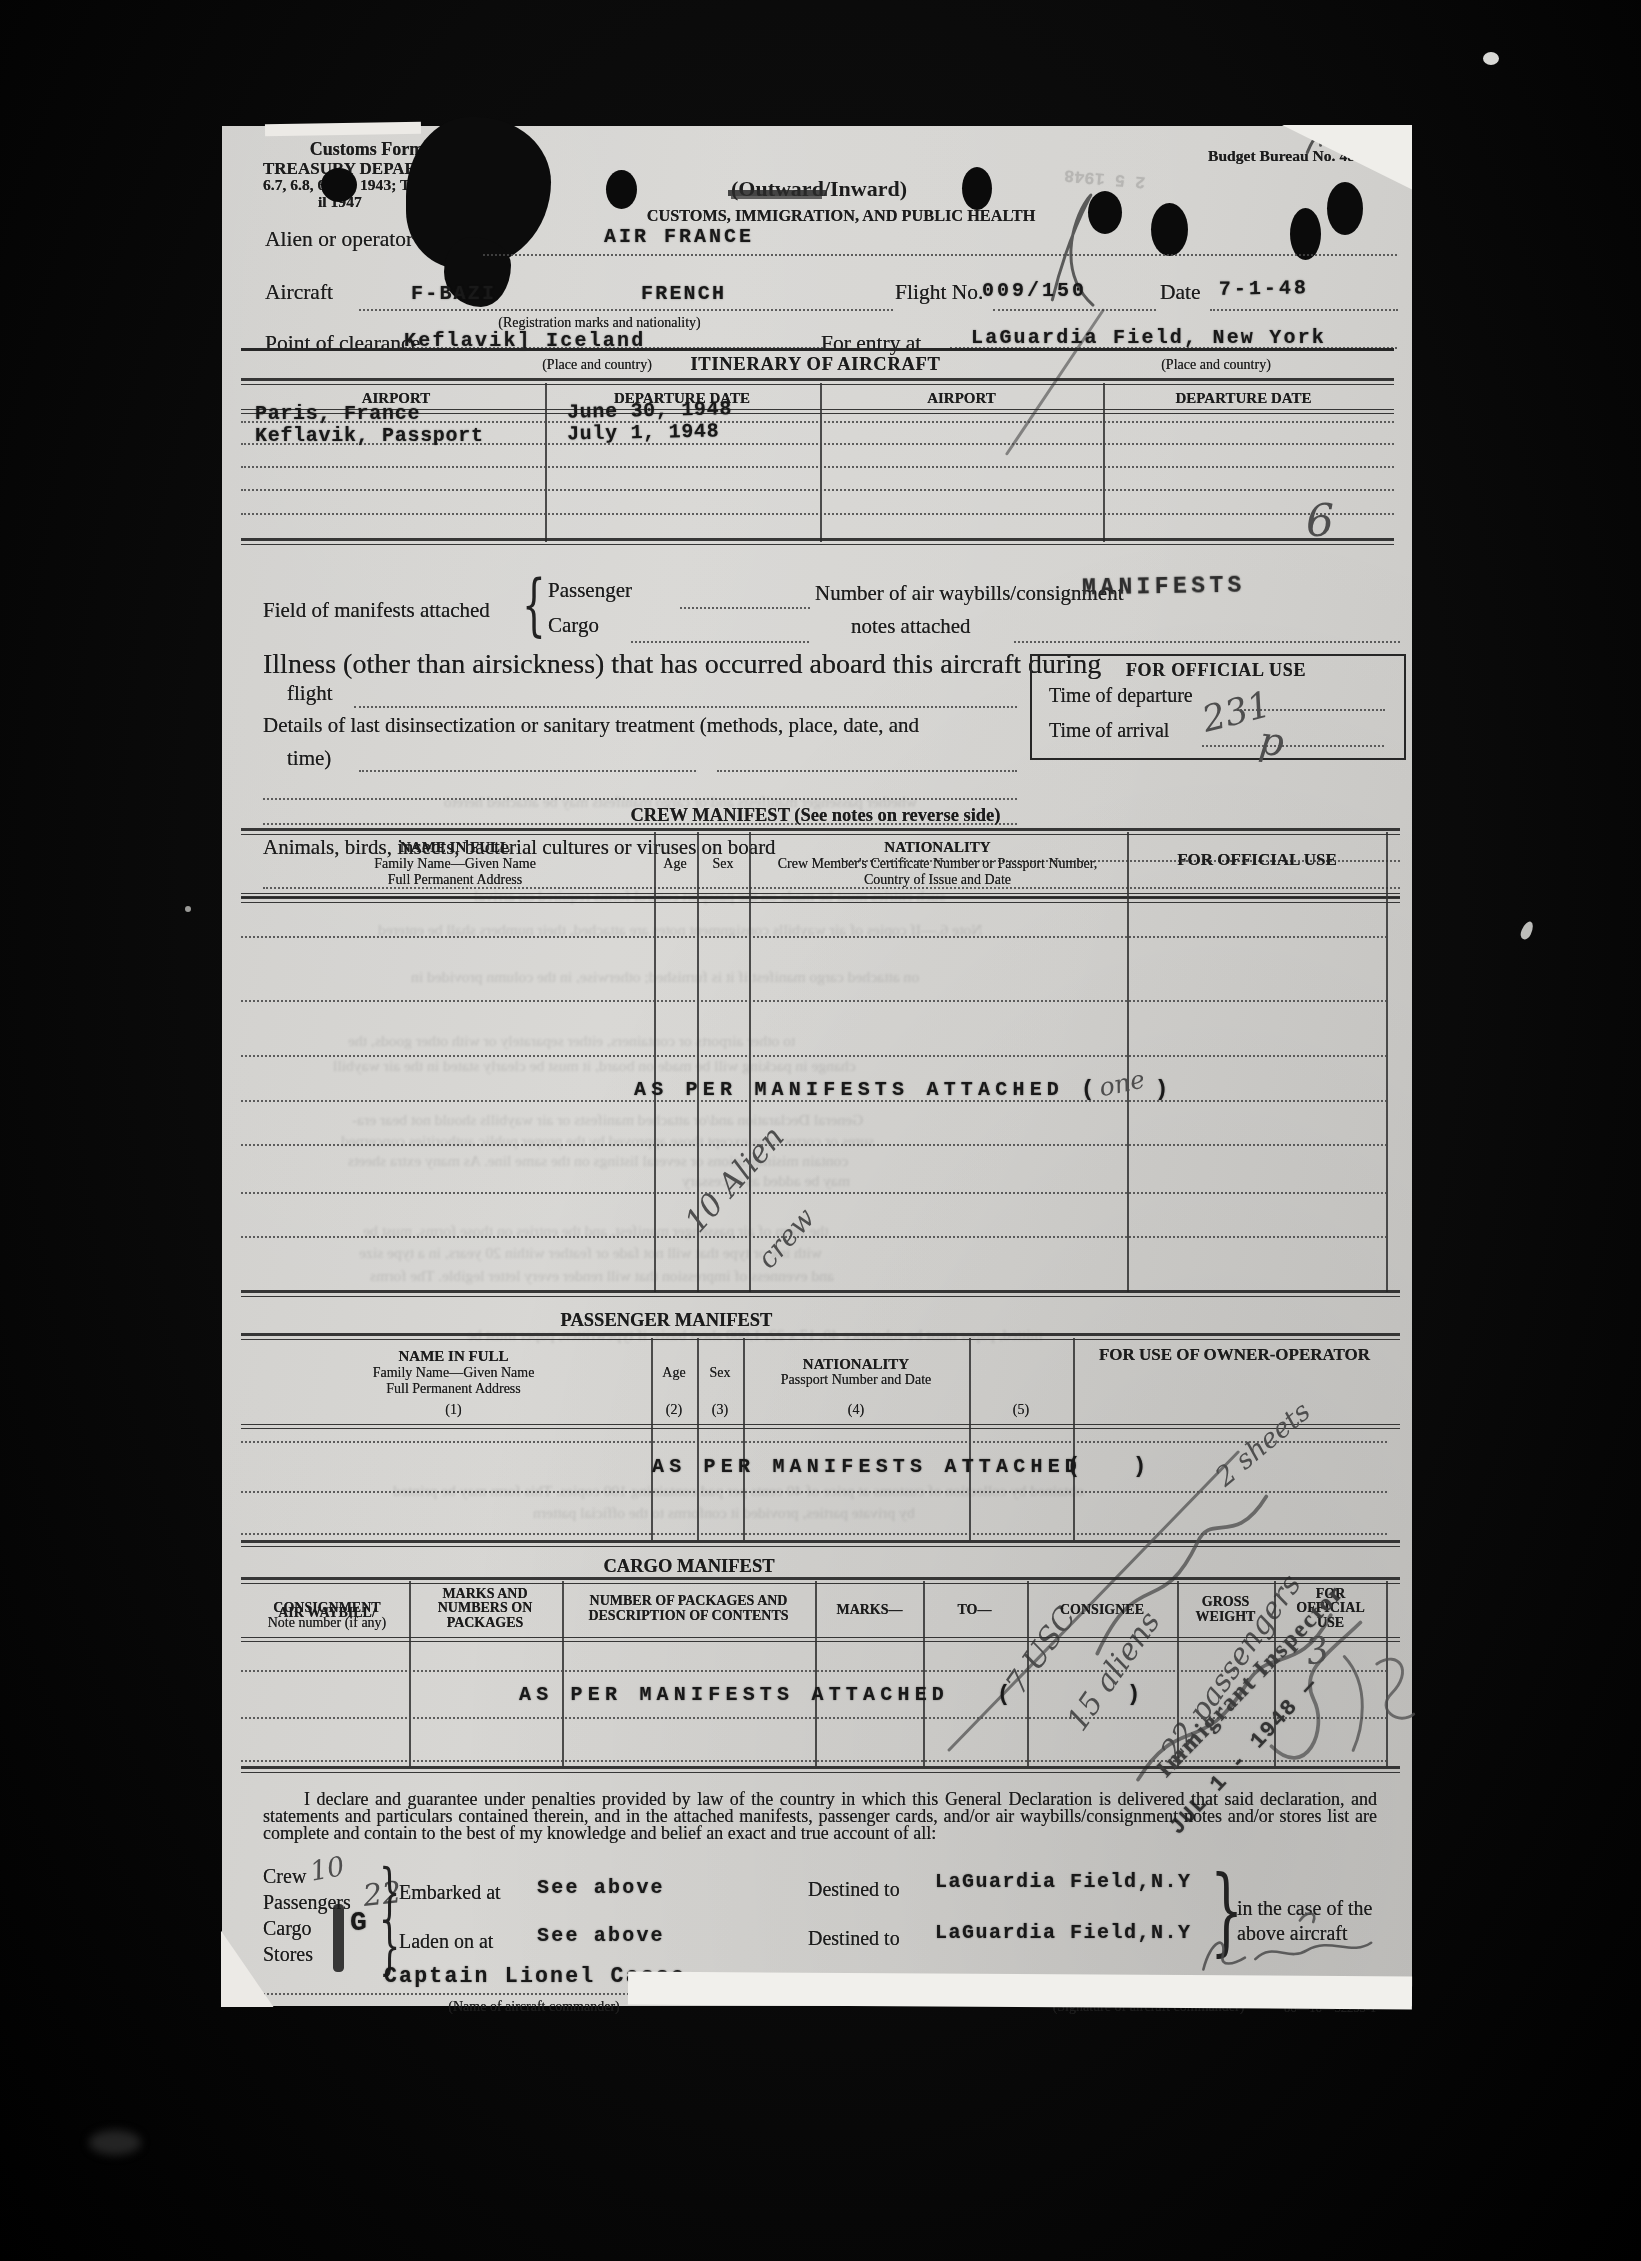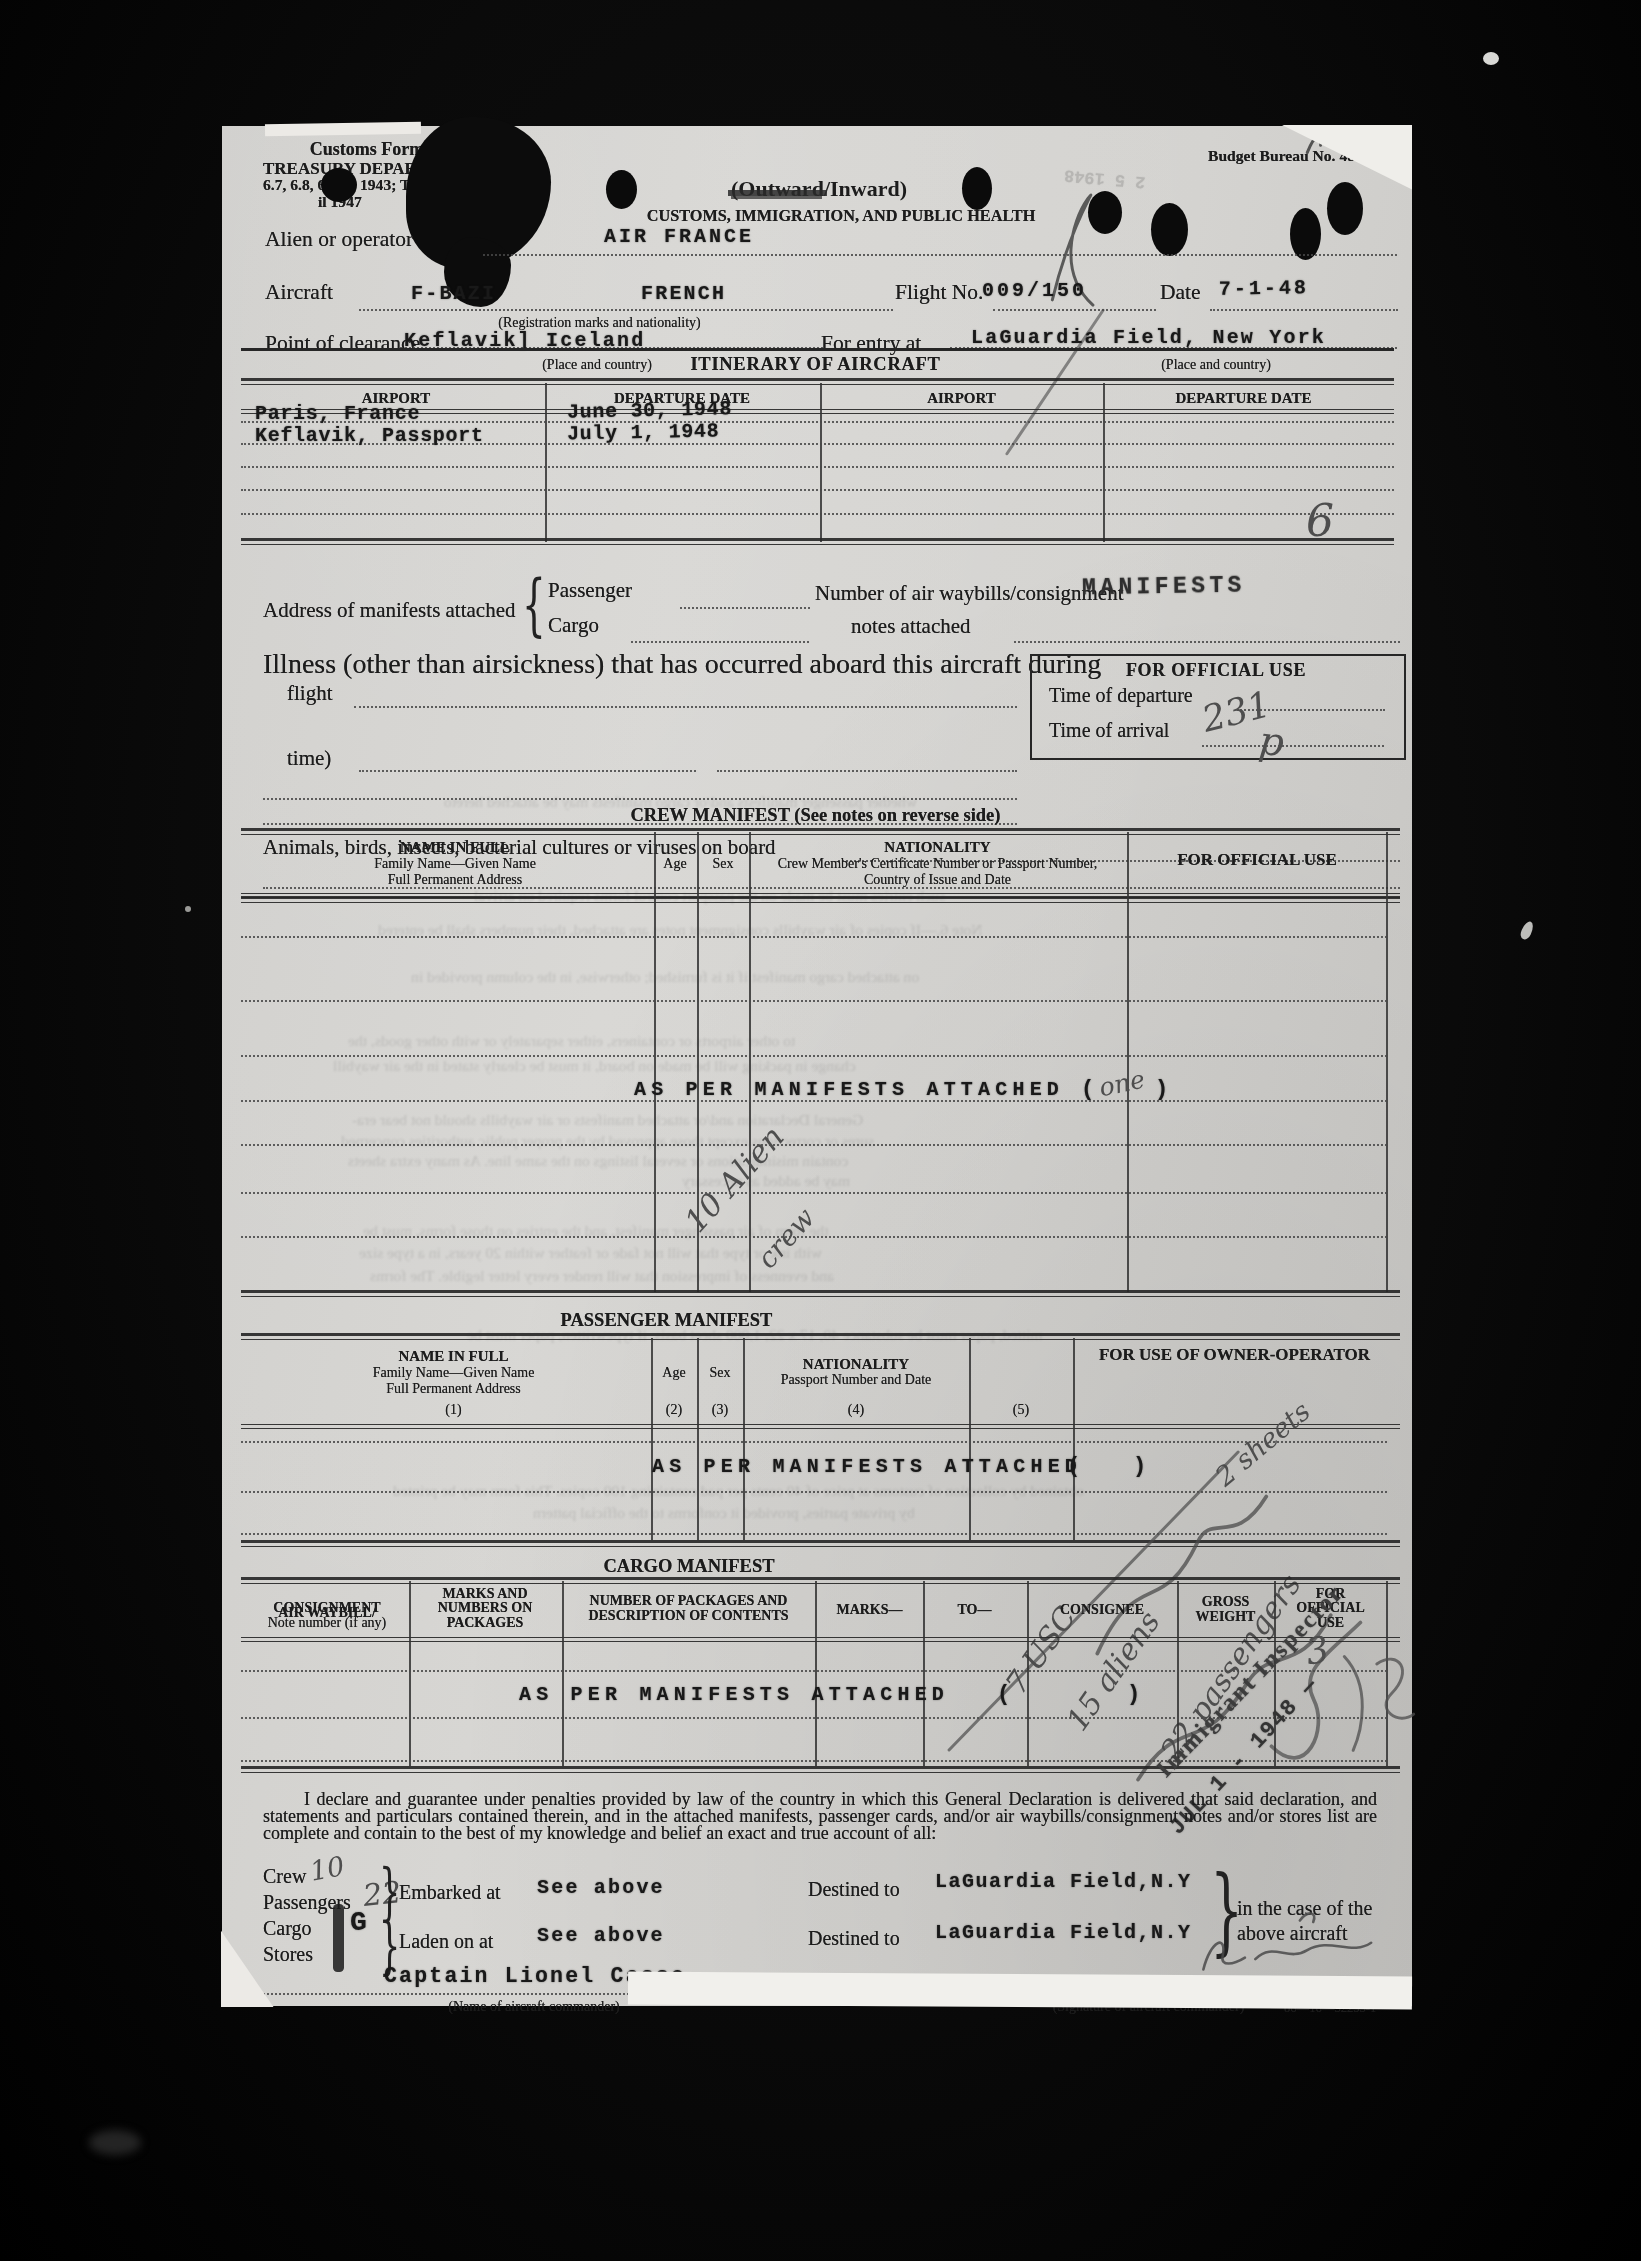--- a/index.html
+++ b/index.html
@@ -135,34 +135,35 @@
   <div class="abs dot" style="left:18.5px;top:340px;width:1153px;"></div>
   <div class="abs dot" style="left:18.5px;top:363px;width:1153px;"></div>
   <div class="abs dot" style="left:18.5px;top:387px;width:1153px;"></div>
   <div class="abs dbl" style="left:18.5px;top:412px;width:1153px;"></div>
   <div class="abs typed" style="left:33px;top:276px;">Paris, France</div>
   <div class="abs typed" style="left:345px;top:273px;transform:rotate(-1.2deg);">June 30, 1948</div>
   <div class="abs typed" style="left:33px;top:298px;">Keflavik, Passport</div>
   <div class="abs typed" style="left:345px;top:295px;transform:rotate(-1.2deg);">July 1, 1948</div>
   <div class="abs hw" style="left:1084px;top:369px;font-size:44px;">6</div>
 
-  <div class="abs print" style="left:41px;top:472px;font-size:21px;">Address of manifests attached</div>
+  <div class="abs print" style="left:41px;top:472px;font-size:21px;">Field of manifests attached</div>
   <div class="abs brace" style="left:300px;top:445px;font-size:68px;">{</div>
   <div class="abs print" style="left:326px;top:452px;font-size:21px;">Passenger</div>
   <div class="abs dot" style="left:458px;top:481px;width:130px;"></div>
   <div class="abs print" style="left:326px;top:487px;font-size:21px;">Cargo</div>
   <div class="abs dot" style="left:409px;top:515px;width:178px;"></div>
   <div class="abs print" style="left:593px;top:455px;font-size:21px;">Number of air waybills/consignment</div>
   <div class="abs print" style="left:629px;top:488px;font-size:21px;">notes attached</div>
   <div class="abs dot" style="left:792px;top:515px;width:386px;"></div>
   <div class="abs stamp" style="left:860px;top:448px;font-size:23px;letter-spacing:4.4px;transform:rotate(-1deg);filter:blur(0.3px);">MANIFESTS</div>
 
   <div class="abs print" style="left:41px;top:522px;font-size:28px;">Illness (other than airsickness) that has occurred aboard this aircraft during</div>
   <div class="abs print" style="left:65px;top:555px;font-size:21px;">flight</div>
   <div class="abs dot" style="left:132px;top:580px;width:663px;"></div>
+  <div class="abs print" style="left:41px;top:587px;font-size:21px;">Details of last disinsectization or sanitary treatment (methods, place, date, and</div>
   <div class="abs print" style="left:65px;top:620px;font-size:21px;">time)</div>
   <div class="abs dot" style="left:137px;top:644px;width:337px;"></div>
   <div class="abs dot" style="left:495px;top:644px;width:300px;"></div>
   <div class="abs dot" style="left:41px;top:672px;width:754px;"></div>
   <div class="abs dot" style="left:41px;top:697px;width:754px;"></div>
   <div class="abs print" style="left:41px;top:709px;font-size:21px;">Animals, birds, insects, bacterial cultures or viruses on board</div>
   <div class="abs dot" style="left:616px;top:734px;width:562px;"></div>
   <div class="abs dot" style="left:41px;top:761px;width:1137px;"></div>
   <div class="abs dbl" style="left:18.5px;top:770px;width:1159px;"></div>
 

